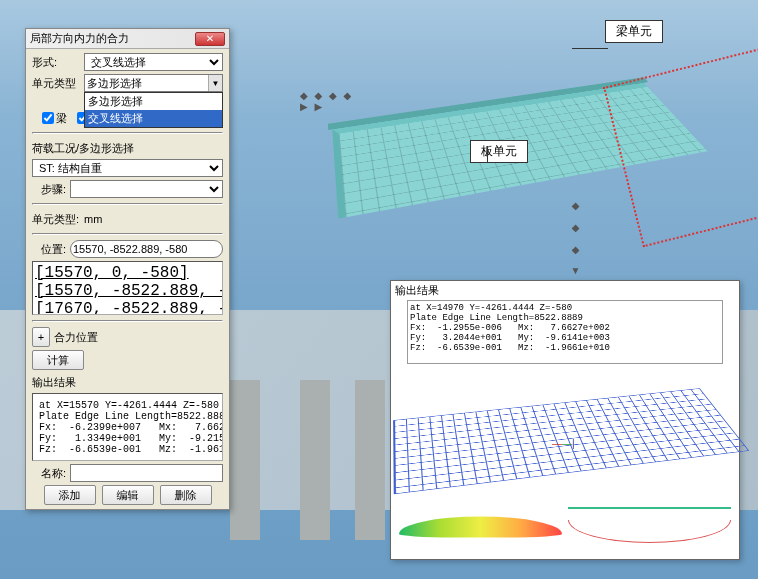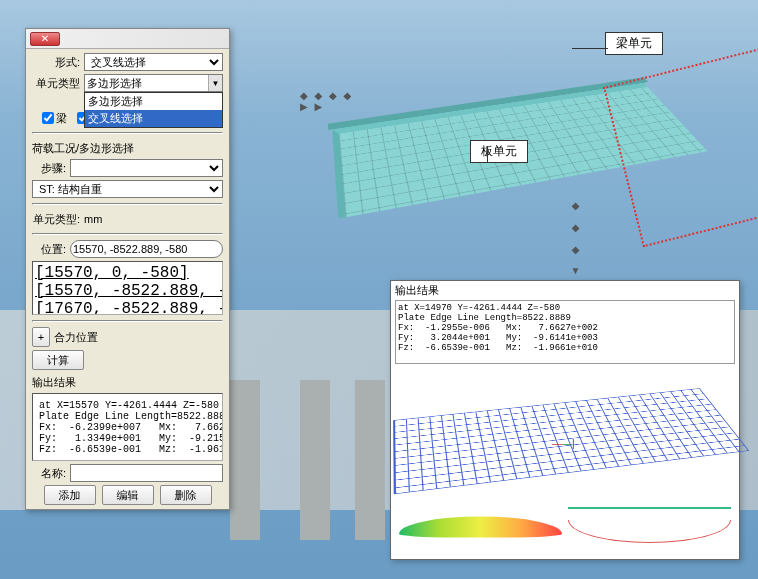--- a/index.html
+++ b/index.html
@@ -41,21 +41,21 @@
   .titlebar .title { flex: 1; }
   .titlebar .close {
     width: 30px; height: 14px;
     background: linear-gradient(#e88, #c33);
     border: 1px solid #933; border-radius: 2px;
     color: #fff; font-size: 10px; line-height: 12px; text-align: center;
     cursor: pointer;
   }
   .body { padding: 4px 6px; display: flex; flex-direction: column; gap: 3px; }
   .row { display: flex; align-items: center; gap: 4px; min-height: 18px; }
-  .lbl { width: 48px; text-align: right; }
+  .lbl { width: 48px; }
   .lbl2 { width: 34px; text-align: right; }
   select, input[type=text], textarea {
     font-family: inherit; font-size: 11px;
     border: 1px solid #7a7a7a; background: #fff;
     height: 18px; padding: 0 2px;
   }
   select { height: 18px; }
   .dropdown { flex: 1; }
   .dropdown-open {
     position: relative; flex: 1;
@@ -136,21 +136,21 @@
   .red-frame {
     position: absolute; top: 20px; left: 290px; width: 205px; height: 165px;
     border: 2px dotted #d33;
     transform: rotate(-14deg);
   }
   .callout {
     position: absolute;
     background: #fff; border: 1px solid #333;
     padding: 2px 10px; font-size: 12px;
   }
-  .callout.c1 { top: 32px; left: 605px; }
+  .callout.c1 { top: 20px; left: 605px; }
   .callout.c2 { top: 140px; left: 470px; }
   .callout-line { position: absolute; background: #333; }
   .cl1 { top: 48px; left: 572px; width: 36px; height: 1px; }
   .cl2 { top: 146px; left: 487px; width: 1px; height: 16px; }
 
   .arrow-row {
     position: absolute; top: 90px; left: 300px; width: 60px;
     color: #555; font-size: 10px; letter-spacing: 2px;
   }
   .arrow-col {
@@ -160,21 +160,21 @@
 
   
   .panel {
     position: absolute; top: 280px; left: 390px;
     width: 350px; height: 280px;
     background: #fff; border: 1px solid #666;
     box-shadow: 2px 2px 6px rgba(0,0,0,.25);
   }
   .panel-title { font-size: 11px; padding: 2px 4px; }
   .panel-out {
-    margin: 0 4px; border: 1px solid #999;
+    margin: 0 16px; border: 1px solid #999;
     font-family: "Courier New", monospace; font-size: 9px;
     white-space: pre; padding: 2px; height: 64px;
   }
   .mesh {
     margin: 6px; height: 130px; position: relative;
     border: 0;
   }
   .mesh .grid {
     position: absolute; inset: 0;
     transform: perspective(700px) rotateX(58deg) rotateZ(-12deg);
@@ -222,20 +222,21 @@
 </div>
 <div class="arrow-row">◆ ◆ ◆ ◆ ▶ ▶</div>
 <div class="arrow-col">◆ ◆ ◆ ▼ ▼</div>
 <div class="callout c1">梁单元</div>
 <div class="callout-line cl1"></div>
 <div class="callout c2">板单元</div>
 <div class="callout-line cl2"></div>
 
 <div class="dialog">
   <div class="titlebar">
+    <span class="title">局部方向内力的合力</span>
     <span class="close">✕</span>
   </div>
   <div class="body">
     <div class="row">
       <span class="lbl">形式:</span>
       <select class="dropdown">
         <option>交叉线选择</option>
       </select>
     </div>
     <div class="row" style="position:relative;">
@@ -261,27 +262,27 @@
           <span>板</span>
         </label>
       <label class="chk">
           <input type="checkbox" style="">
           <span>实体</span>
         </label>
     </div>
     <div class="sunken"></div>
     <div class="group-title">荷载工况/多边形选择</div>
     <div class="row">
-      <span class="lbl2">步骤:</span>
-      <select class="dropdown"><option></option></select>
-    </div>
-    <div class="row">
       <select class="dropdown" style="width:100%;">
         <option>ST: 结构自重</option>
       </select>
+    </div>
+    <div class="row">
+      <span class="lbl2">步骤:</span>
+      <select class="dropdown"><option></option></select>
     </div>
     <div class="sunken"></div>
     <div class="row">
       <span class="lbl">单元类型:</span>
       <span>mm</span>
     </div>
     <div class="sunken"></div>
     <div class="row">
       <span class="lbl2">位置:</span>
       <input type="text" style="flex: 1 1 0%; border-radius: 9px;" value="15570, -8522.889, -580">

